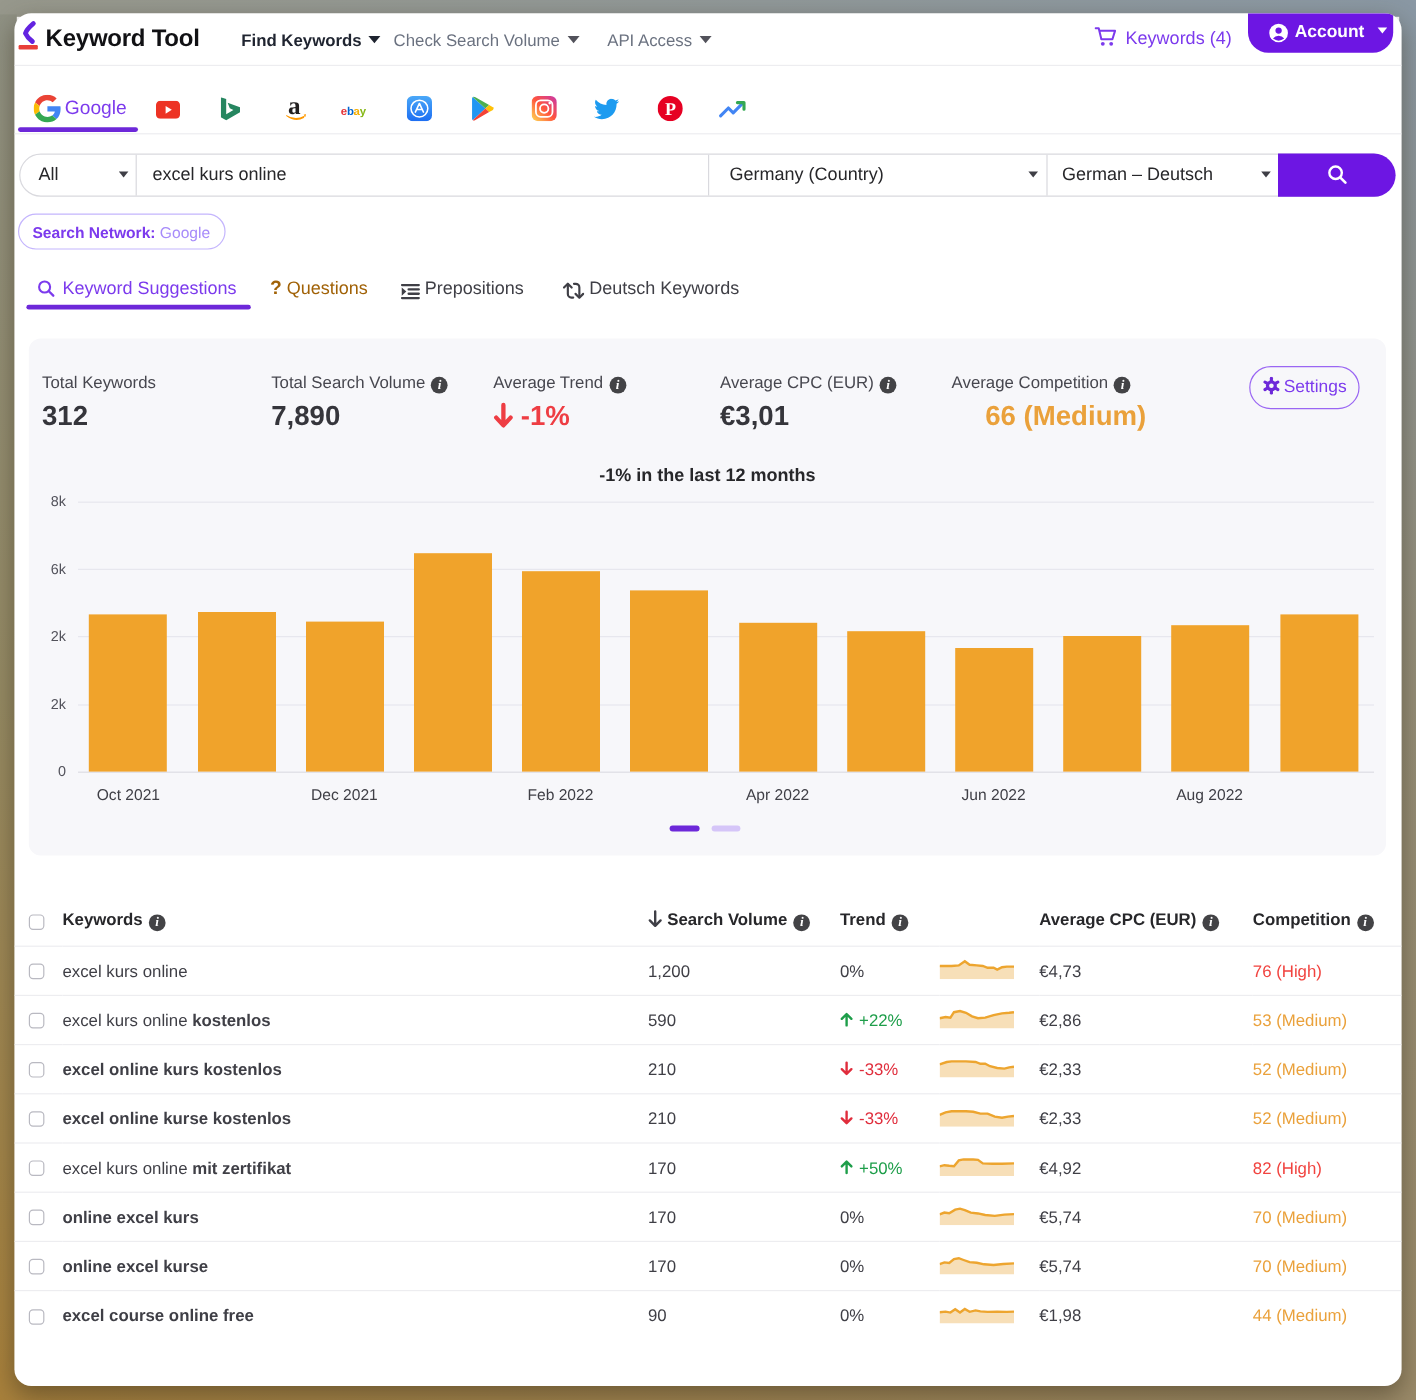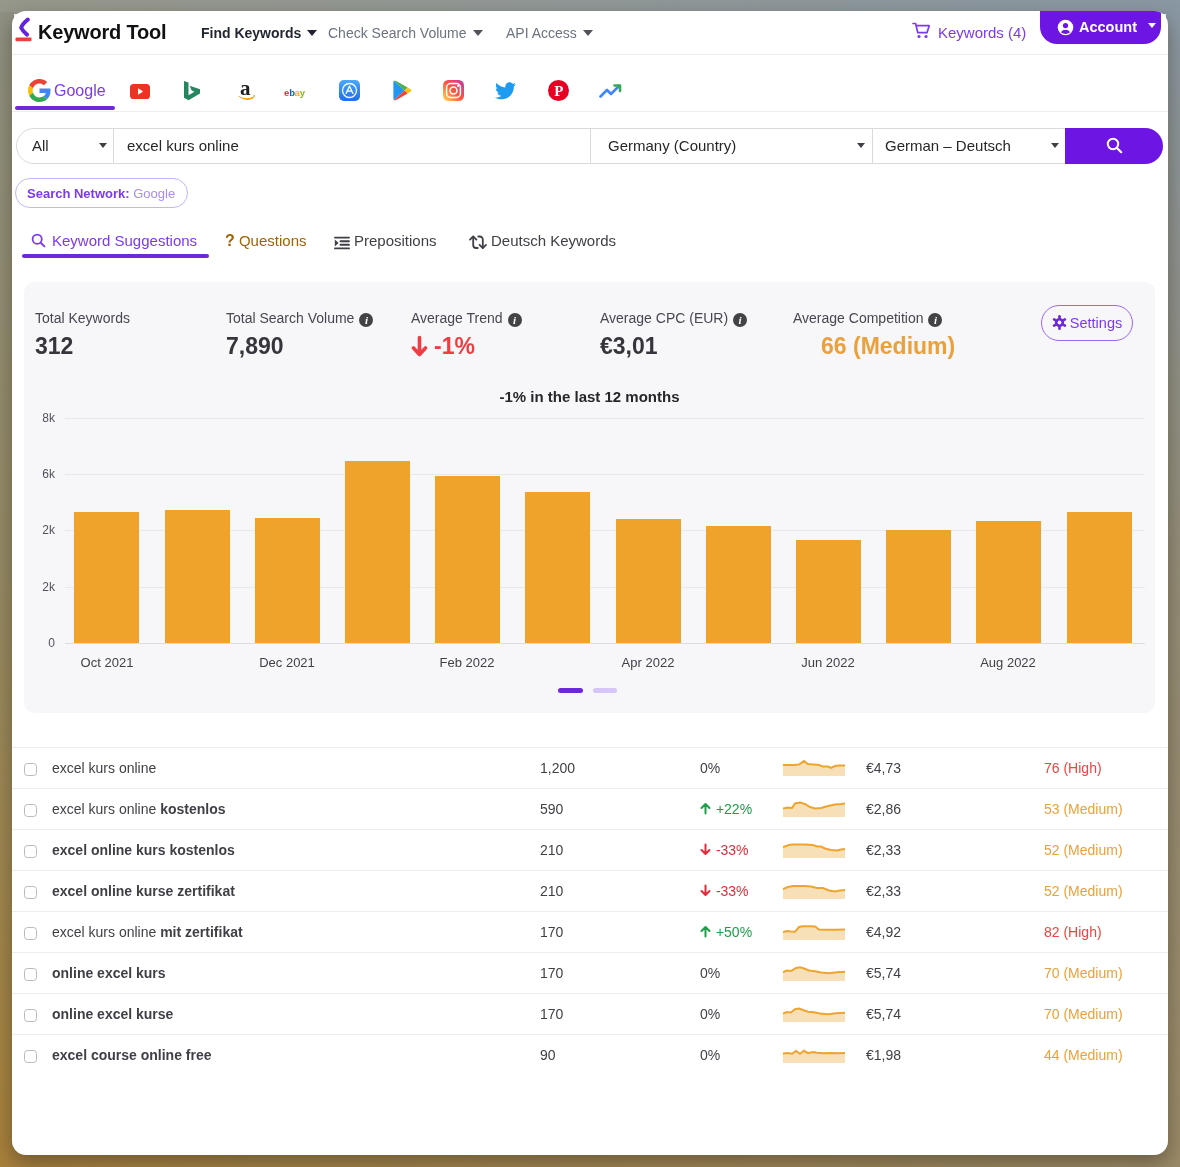--- a/index.html
+++ b/index.html
@@ -260,20 +260,31 @@
     <div class="xlab" style="left:218px">Dec 2021</div>
     <div class="xlab" style="left:398px">Feb 2022</div>
     <div class="xlab" style="left:579px">Apr 2022</div>
     <div class="xlab" style="left:759px">Jun 2022</div>
     <div class="xlab" style="left:939px">Aug 2022</div>
     <div class="dot1"></div>
     <div class="dot2"></div>
   </div>
   <table class="kt">
     <tbody>
+        <tr class="hd">
+      <td class="ccb"><span class="cb"></span></td>
+      <td class="ckw">Keywords<span class="info">i</span></td>
+      <td class="cvol"><svg width="12" height="16" viewBox="0 0 12 16" style="vertical-align:-3px;margin-right:4px">
+              <path d="M6 1.5 V13 M1.5 9 L6 13.5 L10.5 9" stroke="#3f3f46" stroke-width="2" fill="none" stroke-linecap="round" stroke-linejoin="round"></path>
+            </svg>Search Volume<span class="info">i</span></td>
+      <td class="ctr">Trend<span class="info">i</span></td>
+      <td class="csp"></td>
+      <td class="ccpc">Average CPC (EUR)<span class="info">i</span></td>
+      <td class="ccomp">Competition<span class="info">i</span></td>
+    </tr>
     <tr>
       <td class="ccb"><span class="cb"></span></td>
       <td class="ckw">excel kurs online</td>
       <td class="cvol">1,200</td>
       <td class="ctr">0%</td>
       <td class="csp"><svg width="62" height="18">
               <path d="M0,7 L10,7 L16,6.5 L21,3 L25,6 L31,6.5 L36,7 L40,8.5 L45,8.5 L48,10 L52,8 L56,7.5 L62,7.5 L62,18 L0,18 Z" fill="#f7dfb8"></path>
               <path d="M0,7 L10,7 L16,6.5 L21,3 L25,6 L31,6.5 L36,7 L40,8.5 L45,8.5 L48,10 L52,8 L56,7.5 L62,7.5" fill="none" stroke="#eda52f" stroke-width="2"></path>
             </svg></td>
       <td class="ccpc">€4,73</td>
@@ -302,21 +313,21 @@
               </svg> -33%</span></td>
       <td class="csp"><svg width="62" height="18">
               <path d="M0,7 L6,5 L10,4.5 L22,4.5 L30,5 L34,6.5 L38,6.5 L42,8.5 L48,10 L54,10.5 L58,9.5 L62,9 L62,18 L0,18 Z" fill="#f7dfb8"></path>
               <path d="M0,7 L6,5 L10,4.5 L22,4.5 L30,5 L34,6.5 L38,6.5 L42,8.5 L48,10 L54,10.5 L58,9.5 L62,9" fill="none" stroke="#eda52f" stroke-width="2"></path>
             </svg></td>
       <td class="ccpc">€2,33</td>
       <td class="ccomp orange">52 (Medium)</td>
     </tr>
     <tr>
       <td class="ccb"><span class="cb"></span></td>
-      <td class="ckw"><b>excel online kurse zertifikat</b></td>
+      <td class="ckw"><b>excel online kurse kostenlos</b></td>
       <td class="cvol">210</td>
       <td class="ctr"><span class="red"><svg width="11" height="13" viewBox="0 0 11 13" style="vertical-align:-1px;margin-right:1px">
                 <path d="M5.5 1.5 V10.5 M1.5 7 L5.5 11 L9.5 7" stroke="#e02d3c" stroke-width="2" fill="none" stroke-linecap="round" stroke-linejoin="round"></path>
               </svg> -33%</span></td>
       <td class="csp"><svg width="62" height="18">
               <path d="M0,8 L5,6 L10,5 L22,5 L28,5.5 L34,7 L40,7 L46,9.5 L52,10.5 L57,9.5 L62,9 L62,18 L0,18 Z" fill="#f7dfb8"></path>
               <path d="M0,8 L5,6 L10,5 L22,5 L28,5.5 L34,7 L40,7 L46,9.5 L52,10.5 L57,9.5 L62,9" fill="none" stroke="#eda52f" stroke-width="2"></path>
             </svg></td>
       <td class="ccpc">€2,33</td>
       <td class="ccomp orange">52 (Medium)</td>

